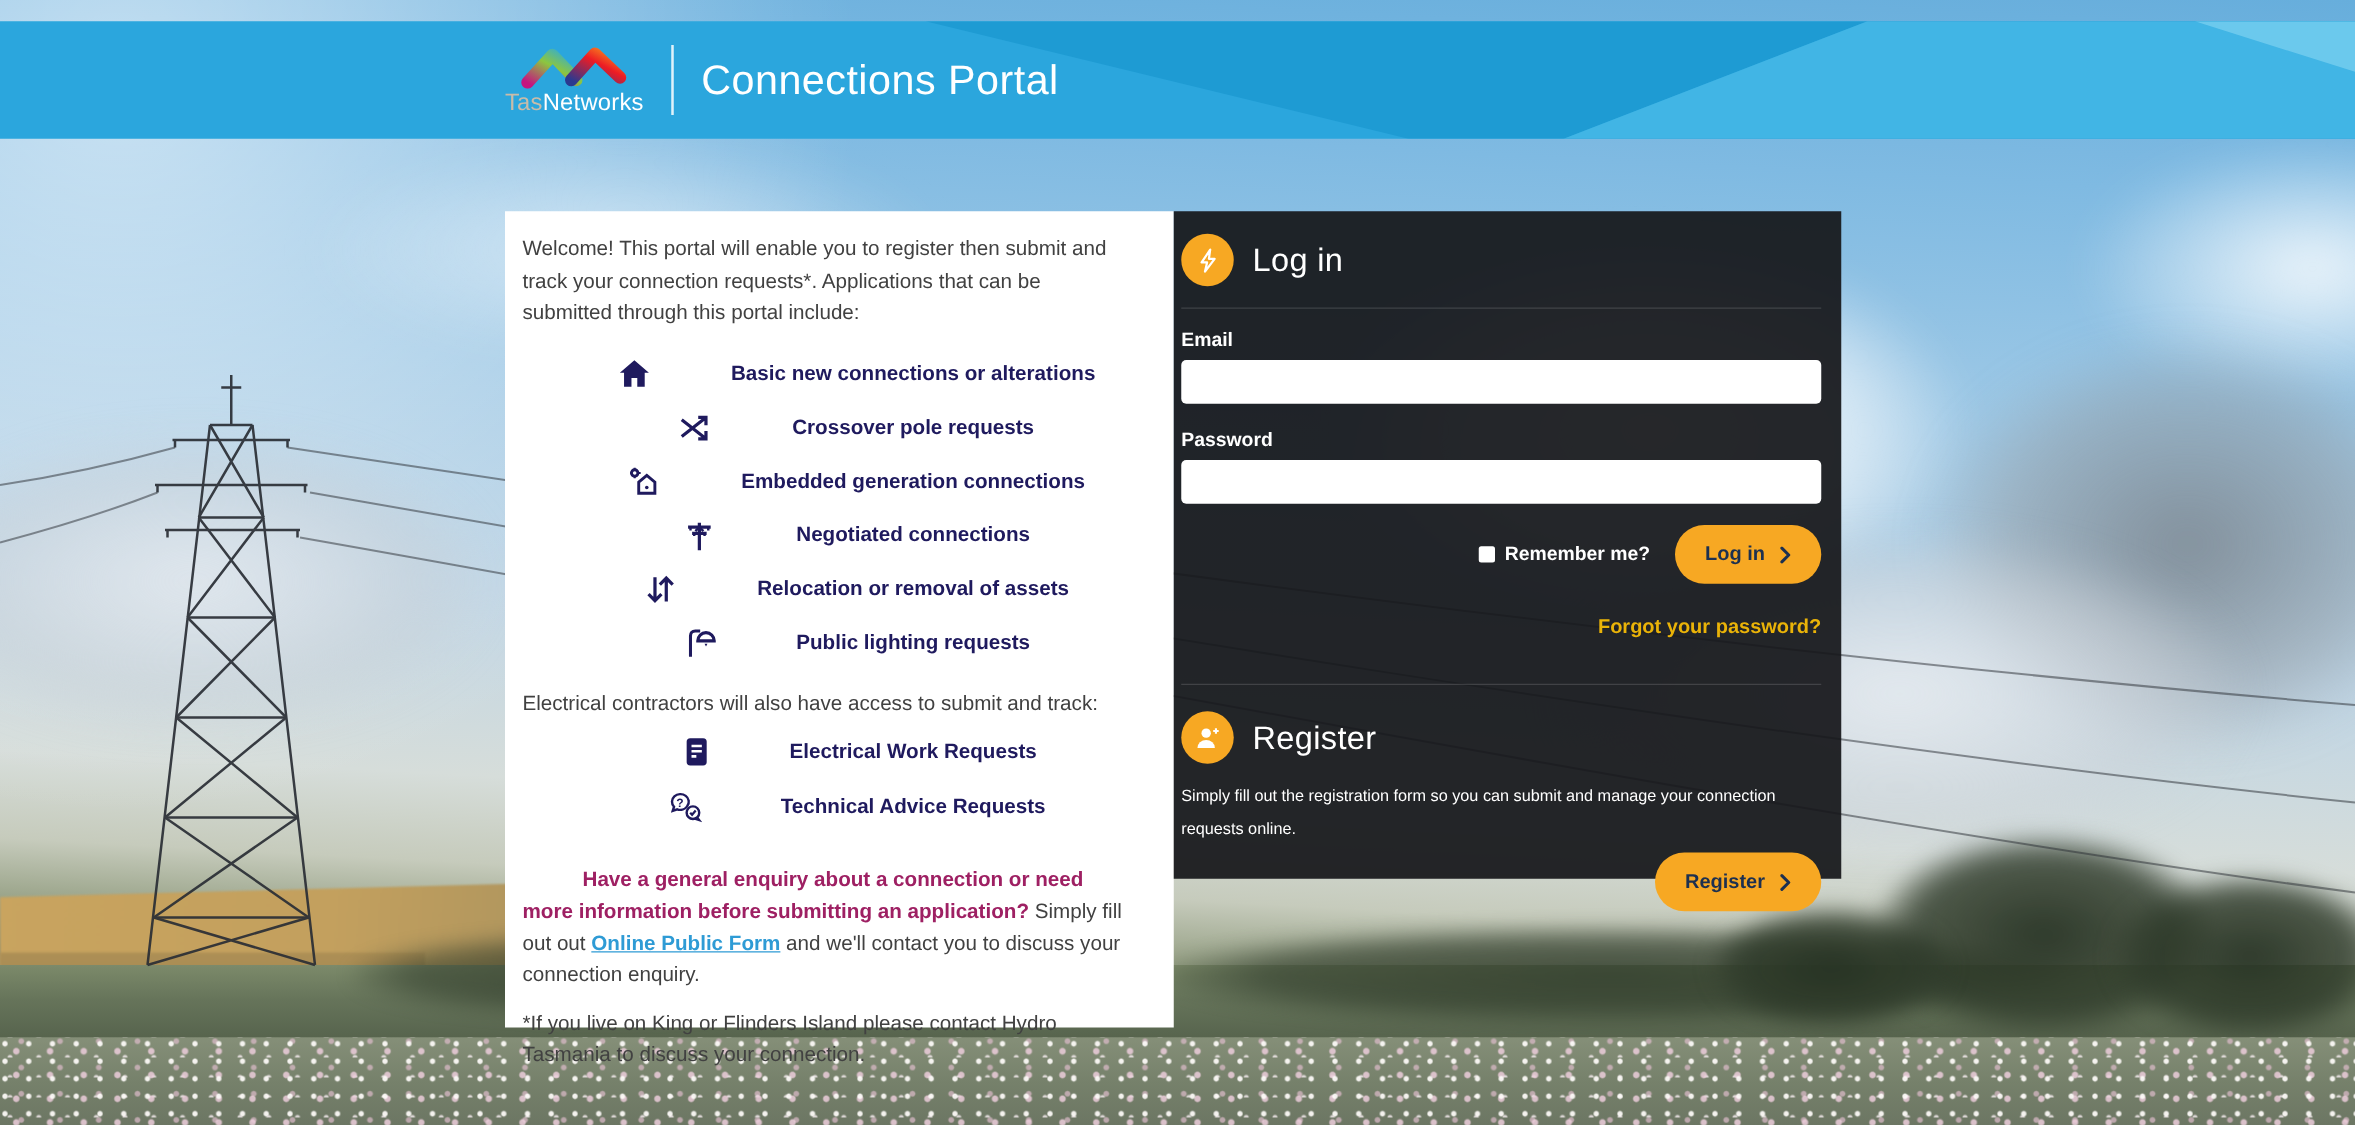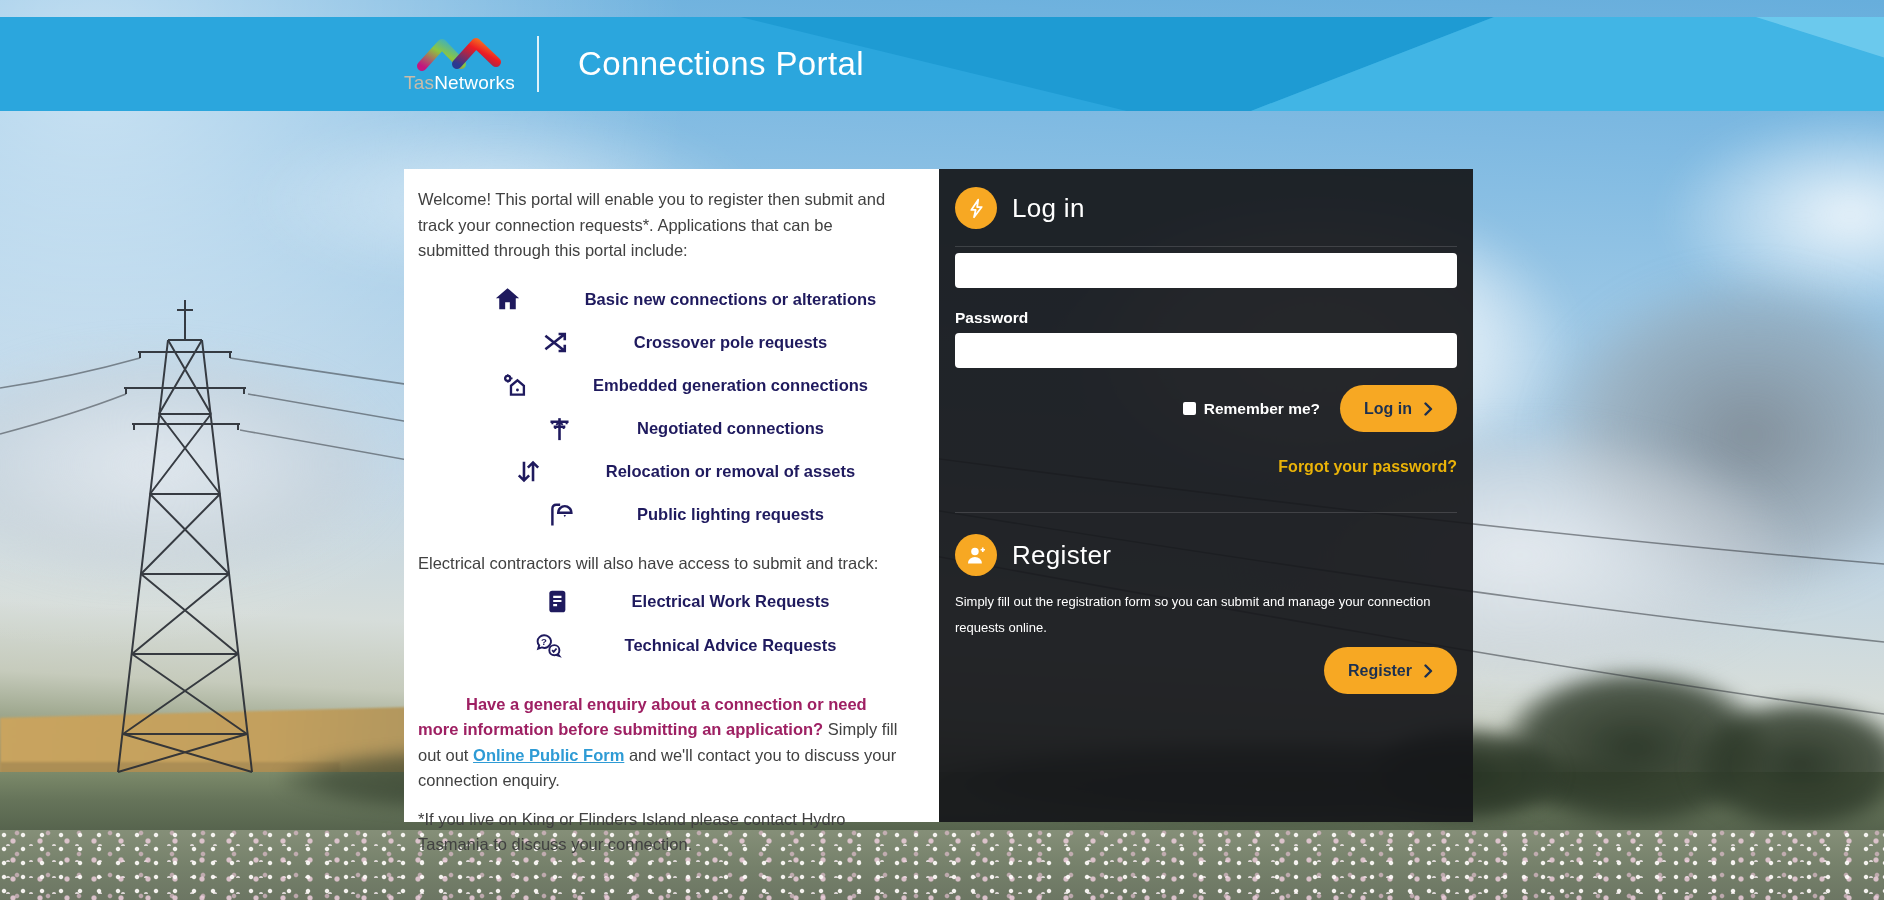--- a/index.html
+++ b/index.html
@@ -63,42 +63,42 @@
   .hs-light   { background:#41B5E5; clip-path:polygon(79.3% 0, 100% 0, 100% 100%, 66.4% 100%); }
   .hs-lighter { background:#73CDEF; clip-path:polygon(93.2% 0, 100% 0, 100% 43%); opacity:.85; }
   .header-content { position:absolute; left:404px; top:0; height:100%;
     display:flex; align-items:center; z-index:2; }
   .logo { display:flex; flex-direction:column; align-items:center; margin-right:22px; }
   .swoosh { width:88px; height:34px; margin-bottom:2px; }
   .logo-text { font-size:19px; letter-spacing:.2px; line-height:1; white-space:nowrap; }
   .logo-text .tas { color:#C9BCA9; }
   .logo-text .networks { color:#fff; }
   .header-divider { width:2px; height:56px; background:rgba(255,255,255,.85); margin-right:22px; }
-  .portal-title { font-size:33px; font-weight:400; color:#fff; margin:17px; letter-spacing:.4px; }
+  .portal-title { font-size:33px; font-weight:400; color:#fff; margin:0; letter-spacing:.4px; }
 
   
   .panel-white { position:absolute; left:404px; top:169px; width:535px; height:653px;
     background:#fff; z-index:20; padding:18px 36px 0 14px; box-sizing:border-box;
     font-size:16.5px; color:#414141; }
   .welcome { margin:0; line-height:25.5px; }
   .req-list { margin-top:14px; }
   .req-row { display:flex; align-items:center; height:43px;justify-content:center; }
   .req-icon { width:34px; height:34px; margin-left:46px; flex:0 0 auto;
     display:flex; align-items:center; justify-content:center; }
   .req-icon svg { width:31px; height:31px; }
   .req-label { margin-left:60px; font-weight:bold; color:#1F1A5E; font-size:16.5px; white-space:nowrap; }
   .contractors { margin:15px 0 4px 0; line-height:25px; }
   .enquiry { margin:24px 0 0 0; line-height:25.5px; }
   .enq-highlight { color:#9E2063; font-weight:bold;margin-left:48px; }
   .enq-link { color:#2E9BD5; font-weight:bold; text-decoration:underline; cursor:pointer; }
   .island { margin:13px 0 0 0; line-height:25.5px; }
 
   
-  .panel-dark { position:absolute; left:939px; top:169px; width:534px; height:653px;
-    background:rgba(22,23,26,.93); z-index:20; padding:17px 16px 0 16px;
+  .panel-dark { position:absolute; left:939px; top:169px; width:534px; height:534px;
+    background:rgba(22,23,26,.93); z-index:20; padding:17px 16px 0 6px;
     box-sizing:border-box; color:#fff; }
   .sec-head { display:flex; align-items:center; gap:15px; height:44px; }
   .sec-head h2 { margin:0; font-size:26px; font-weight:500; letter-spacing:.3px; }
   .circle-icon { width:42px; height:42px; border-radius:50%; background:#F7A823;
     display:flex; align-items:center; justify-content:center; flex:0 0 auto; }
   .circle-icon svg { width:25px; height:25px; }
   .dark-divider { height:1px; background:rgba(255,255,255,.14); margin-top:16px; }
   .fld-label { display:block; margin-top:17px; font-weight:bold; font-size:15.5px; }
   .fld-label.pw { margin-top:21px; }
   .field { display:block; width:100%; height:35px; margin-top:6px; border:none;
@@ -290,20 +290,21 @@
       <div class="sec-head">
         <span class="circle-icon">
           <svg viewBox="0 0 24 24">
               <path d="M13.6 3.6 L7 13.4 h4.2 L9.6 20.4 L17 10.6 h-4.4 L13.6 3.6 Z" fill="none" stroke="#fff" stroke-width="1.7" stroke-linejoin="round"></path>
             </svg>
         </span>
         <h2>Log in</h2>
       </div>
       <div class="dark-divider"></div>
 
+      <label class="fld-label">Email</label>
       <input class="field" type="text" value="" style="">
 
       <label class="fld-label pw">Password</label>
       <input class="field" type="password" value="" style="">
 
       <div class="login-row">
         <span class="checkbox"></span>
         <span class="remember">Remember me?</span>
         <button class="btn">
           <span>Log in</span>

